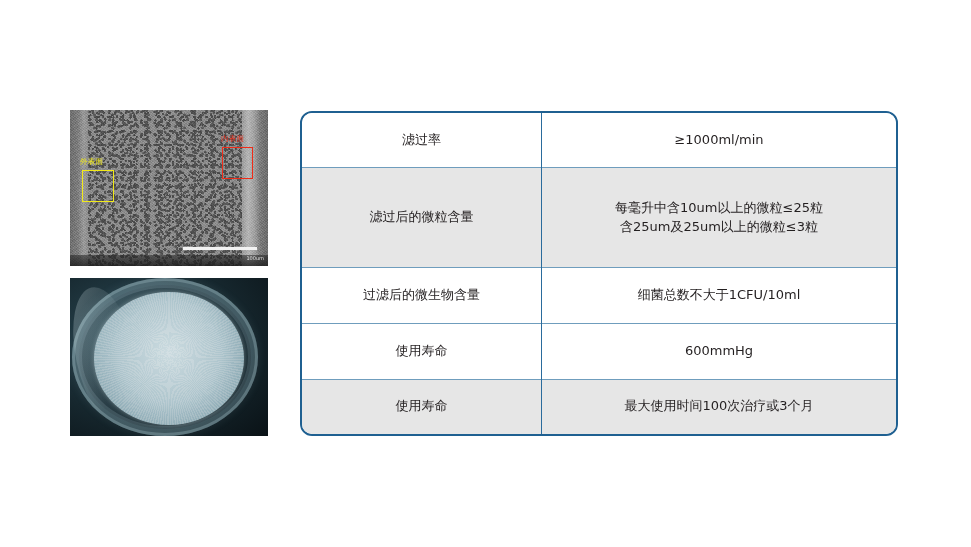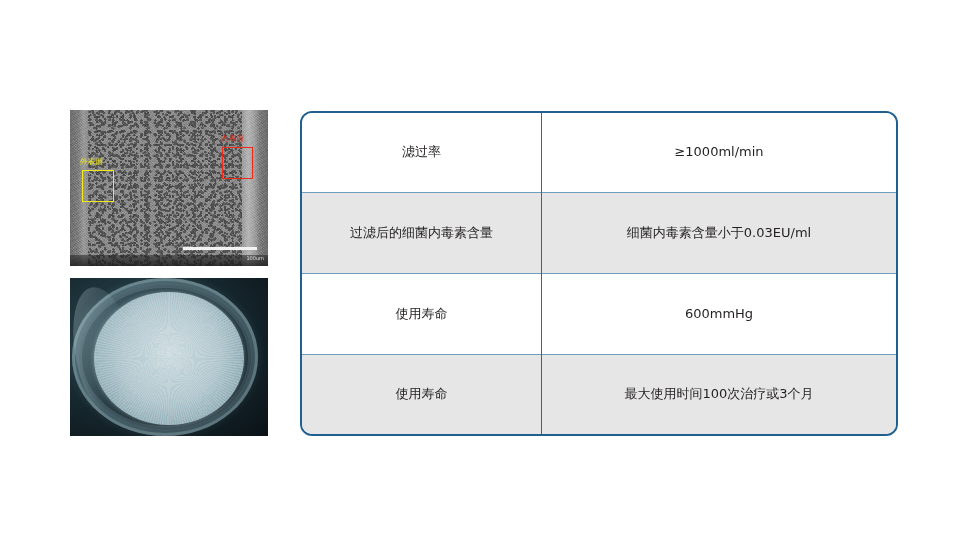--- a/index.html
+++ b/index.html
@@ -296,23 +296,30 @@
   <div id="spec-table">
     <table>
       <tbody id="spec-rows">
           <tr class="row-plain">
             <td class="col-label">滤过率</td>
             <td class="col-value">
               <span class="value-line">≥1000ml/min</span>
             </td>
           </tr>
           <tr class="row-alt">
-            <td class="col-label">过滤后的细菌内毒素含量</td>
-            <td class="col-value">
-              <span class="value-line">细菌内毒素含量小于0.03EU/ml</span>
+            <td class="col-label">滤过后的微粒含量</td>
+            <td class="col-value">
+              <span class="value-line">每毫升中含10um以上的微粒≤25粒</span>
+              <span class="value-line">含25um及25um以上的微粒≤3粒</span>
+            </td>
+          </tr>
+          <tr class="row-plain">
+            <td class="col-label">过滤后的微生物含量</td>
+            <td class="col-value">
+              <span class="value-line">细菌总数不大于1CFU/10ml</span>
             </td>
           </tr>
           <tr class="row-plain">
             <td class="col-label">使用寿命</td>
             <td class="col-value">
               <span class="value-line">600mmHg</span>
             </td>
           </tr>
           <tr class="row-alt">
             <td class="col-label">使用寿命</td>

